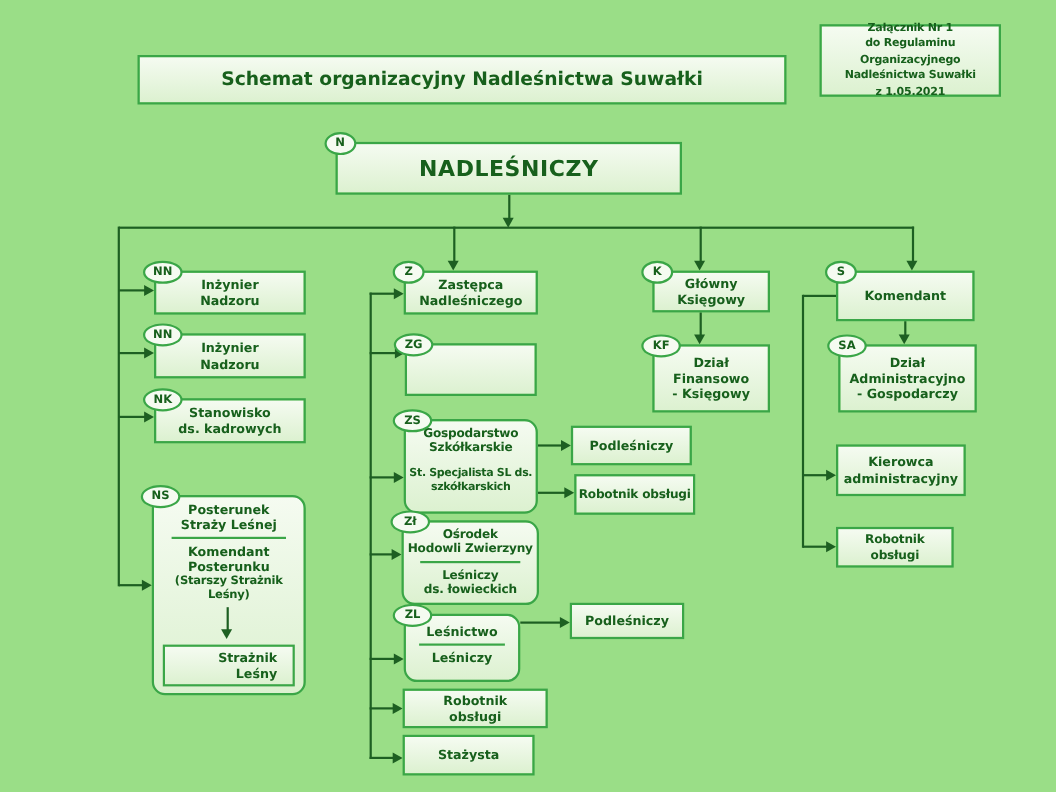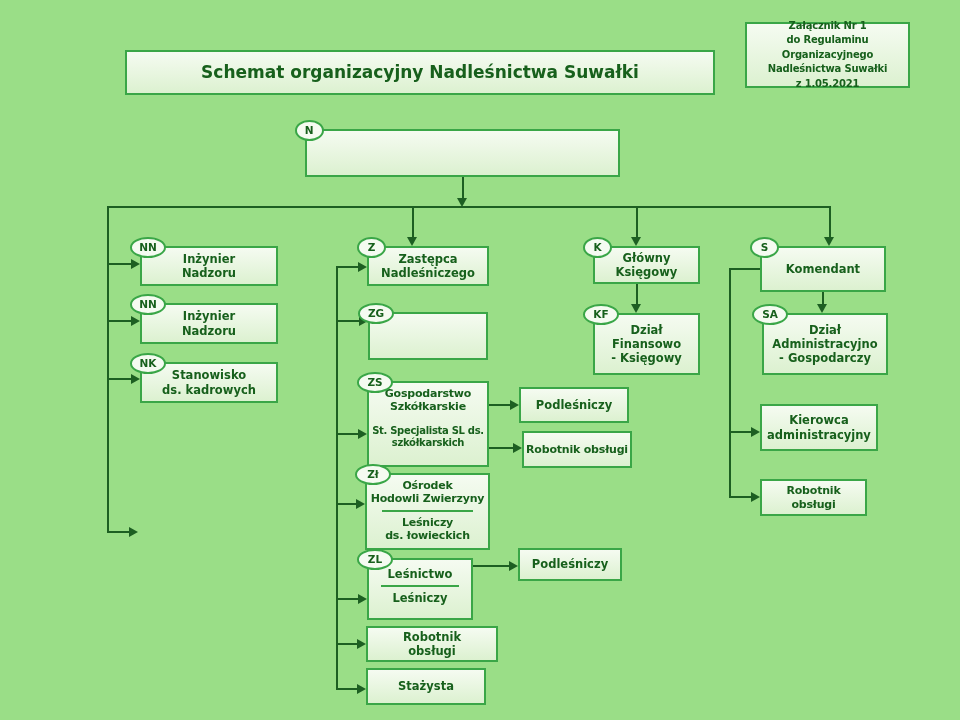--- a/index.html
+++ b/index.html
@@ -7,21 +7,21 @@
     --box-fill-bottom:#dcf1d0; --text-color:#17601c; --line-color:#1d5f22;
   }
   html,body{margin:0;padding:0;}
   body{font-family:"DejaVu Sans","Liberation Sans",sans-serif;}
   #canvas{position:relative;width:960px;height:720px;background:var(--background);overflow:hidden;}
   .node{position:absolute;box-sizing:border-box;border:2px solid var(--box-border);
     background:linear-gradient(180deg,var(--box-fill-top),var(--box-fill-bottom));
     color:var(--text-color);font-weight:bold;font-size:11.5px;line-height:1.22;
     display:flex;flex-direction:column;align-items:center;justify-content:center;
     text-align:center;z-index:2;}
-  .node.stack{justify-content:flex-start;padding-top:4px;}
+  .node.stack{justify-content:flex-start;padding-top:4px;border-radius:12px;}
   .lbl{white-space:pre-line;padding:0 2px;}
   .badge{position:absolute;left:-12px;top:-11px;width:36px;height:21px;box-sizing:border-box;
     border:2px solid var(--box-border);background:var(--box-fill-top);border-radius:50%;
     display:flex;align-items:center;justify-content:center;font-size:10.5px;font-weight:bold;
     color:var(--text-color);z-index:4;}
   .badge.sm{width:29px;}
   .vline{position:absolute;width:2px;background:var(--line-color);z-index:1;}
   .hline{position:absolute;height:2px;background:var(--line-color);z-index:1;}
   .arr-r{position:absolute;width:0;height:0;border-top:5px solid transparent;
     border-bottom:5px solid transparent;border-left:9px solid var(--line-color);z-index:1;}
@@ -105,36 +105,53 @@
   </div>
   <div class="node annex-box" style="left:745px;top:22px;width:165px;height:66px">
     <div class="lbl">Załącznik Nr 1
 do Regulaminu Organizacyjnego
 Nadleśnictwa Suwałki
 z 1.05.2021</div>
   </div>
 
   <div class="node root-box" style="left:305px;top:129px;width:315px;height:48px">
     <div class="badge sm">N</div>
+    <div class="lbl">NADLEŚNICZY</div>
   </div>
 
   <div class="node" style="left:140px;top:246px;width:138px;height:40px">
     <div class="badge">NN</div>
     <div class="lbl">Inżynier
 Nadzoru</div>
   </div>
   <div class="node" style="left:140px;top:303px;width:138px;height:41px">
     <div class="badge">NN</div>
     <div class="lbl">Inżynier
 Nadzoru</div>
   </div>
   <div class="node" style="left:140px;top:362px;width:138px;height:41px">
     <div class="badge">NK</div>
     <div class="lbl">Stanowisko
 ds. kadrowych</div>
+  </div>
+  <div class="node stack" style="left:138px;top:450px;width:140px;height:182px">
+    <div class="badge">NS</div>
+    <div class="lbl">Posterunek
+Straży Leśnej</div>
+    <div class="divider"></div>
+    <div class="lbl">Komendant
+Posterunku</div>
+    <div class="lbl f105">(Starszy Strażnik
+Leśny)</div>
+    <div class="vline" style="left:66px;top:100px;height:22px"></div>
+    <div class="arr-d" style="left:61px;top:120px"></div>
+    <div class="inner-box">
+      <div class="lbl">Strażnik
+Leśny</div>
+    </div>
   </div>
 
   <div class="node" style="left:367px;top:246px;width:122px;height:40px">
     <div class="badge sm">Z</div>
     <div class="lbl">Zastępca
 Nadleśniczego</div>
   </div>
   <div class="node" style="left:368px;top:312px;width:120px;height:48px">
     <div class="badge">ZG</div>
   </div>

